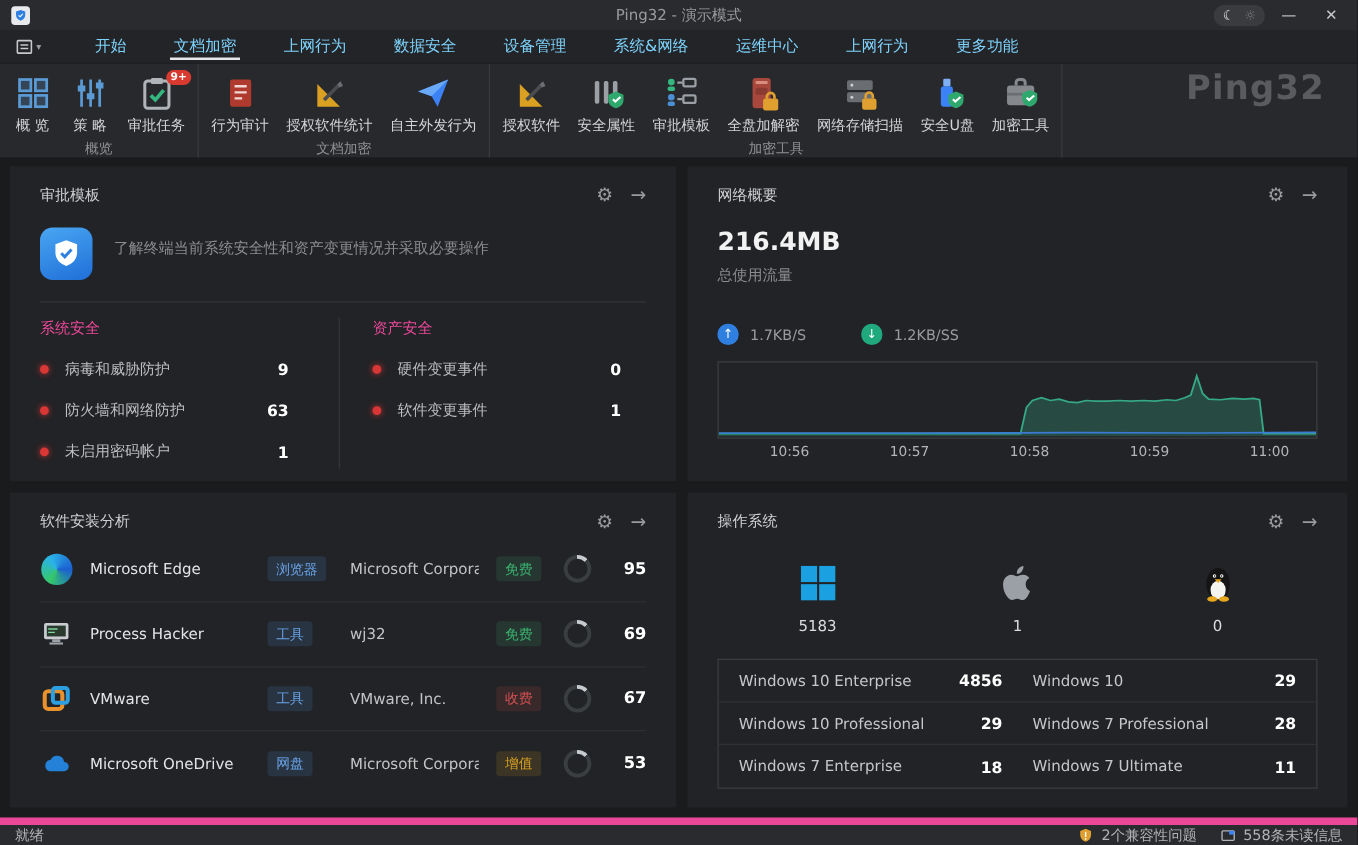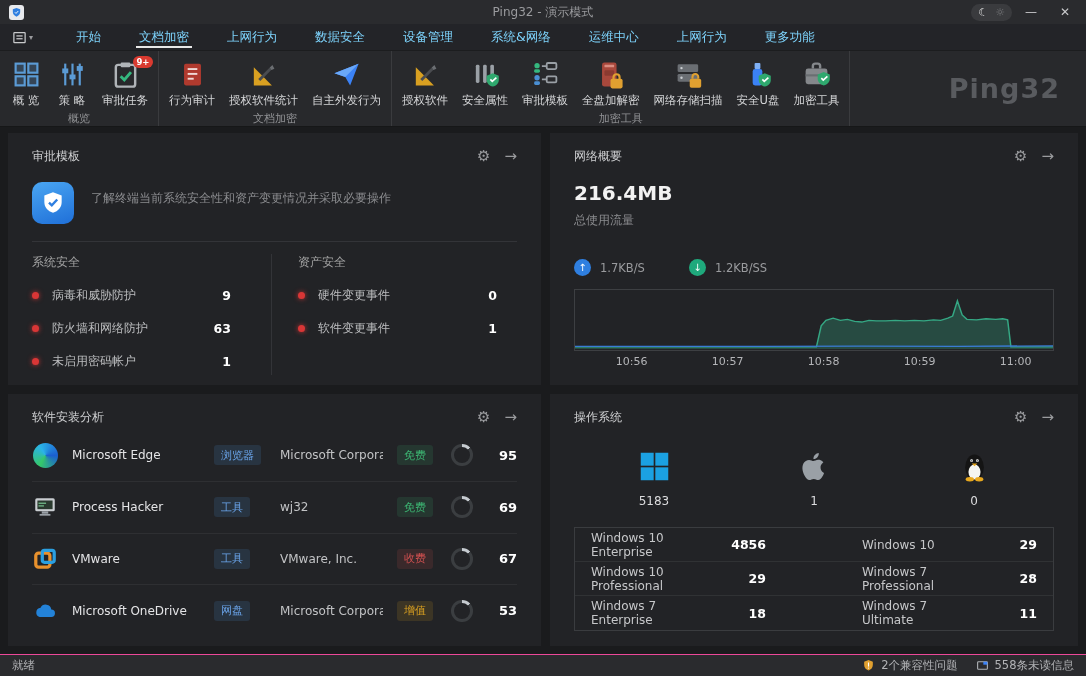--- a/index.html
+++ b/index.html
@@ -28,39 +28,39 @@
   .menu-item.active::after { content:""; position:absolute; left:16px; right:16px; bottom:2px; height:2px; background:#e8e8e8; }
   
   .ribbon { height:76px; background:#28292c; display:flex; align-items:stretch; flex:0 0 auto; border-bottom:1px solid #161718; position:relative; }
   .ribbon-group { display:flex; flex-direction:column; border-right:1px solid #3a3b3e; padding:0 3px; }
   .ribbon-buttons { display:flex; flex:1; align-items:flex-start; padding-top:7px; }
   .rbtn { display:flex; flex-direction:column; align-items:center; padding:2px 7px; cursor:pointer; position:relative; min-width:46px; }
   .rbtn svg.ricon { width:29px; height:29px; }
   .rbtn-label { margin-top:4px; font-size:11.5px; color:#d4d5d7; white-space:nowrap; }
   .rbtn-badge { position:absolute; top:-2px; right:2px; background:#d93a30; color:#fff; font-size:8.5px; border-radius:8px; padding:1px 3.5px; font-weight:bold; }
   .ribbon-grouplabel { text-align:center; font-size:11px; color:#909194; padding:1px 0 4px; }
-  .ribbon-watermark { position:absolute; right:26px; top:22px; font-size:27px; font-weight:bold; color:#595b5f; letter-spacing:1px; }
+  .ribbon-watermark { position:absolute; right:26px; top:4px; font-size:27px; font-weight:bold; color:#595b5f; letter-spacing:1px; }
   
   .content { flex:1; display:grid; grid-template-columns:533px 1fr; grid-template-rows:1fr 1fr; gap:9px; padding:6px 8px 8px 8px; background:#1a1b1d; min-height:0; }
   .panel { background:#222326; padding:14px 24px 10px; overflow:hidden; display:flex; flex-direction:column; }
   .panel-header { display:flex; align-items:center; }
   .panel-title { font-size:12px; color:#cfd0d2; }
   .panel-actions { margin-left:auto; display:flex; align-items:center; gap:14px; color:#9a9b9e; font-size:15px; }
   .panel-actions span { cursor:pointer; }
   
   .hero { display:flex; align-items:flex-start; gap:17px; margin-top:17px; }
   .hero-icon { width:42px; height:42px; border-radius:10px; background:linear-gradient(160deg,#4aa6f2,#1f6fd8); display:flex; align-items:center; justify-content:center; flex:0 0 auto; }
   .hero-icon svg { width:26px; height:26px; }
   .hero-title { font-size:16px; font-weight:bold; color:#f2f2f2; }
   .hero-desc { font-size:12px; color:#8b8c8f; margin-top:8px; }
   .sec-divider { height:1px; background:#333438; margin:17px 0 0; }
   .sec-cols { display:flex; flex:1; margin-top:12px; }
   .sec-col { flex:1; padding-right:26px; }
   .sec-col + .sec-col { border-left:1px solid #333438; padding-left:26px; padding-right:6px; }
-  .sec-col-title { font-size:12px; color:#a3a3a3; margin-bottom:4px; }
+  .sec-col-title { font-size:12px; color:#ec4899; margin-bottom:4px; }
   .sec-item { display:flex; align-items:center; margin-top:16px; padding-right:14px; }
   .dot { width:7px; height:7px; border-radius:50%; background:#d93636; box-shadow:0 0 5px rgba(217,54,54,.9); flex:0 0 auto; }
   .sec-item-label { margin-left:13px; color:#bcbdbf; font-size:12px; }
   .sec-item-value { margin-left:auto; font-weight:bold; color:#fff; font-size:12.5px; }
   
   .net-total { margin-top:16px; font-size:20px; font-weight:bold; color:#f2f2f2; }
   .net-total-label { margin-top:7px; font-size:12px; color:#8b8c8f; }
   .net-speeds { display:flex; align-items:center; gap:44px; margin-top:30px; }
   .speed { display:flex; align-items:center; gap:9px; color:#9a9b9e; font-size:11.5px; }
   .speed-circle { width:17px; height:17px; border-radius:50%; color:#fff; font-size:10px; display:flex; align-items:center; justify-content:center; }
@@ -85,26 +85,26 @@
   .sw-vendor { color:#c2c3c5; font-size:12px; white-space:nowrap; overflow:hidden; }
   .ring { width:22px; height:22px; border-radius:50%; background:conic-gradient(#c6cbd0 0 13%, #3b3e41 13% 100%); position:relative; }
   .ring::after { content:""; position:absolute; inset:3px; border-radius:50%; background:#222326; }
   .sw-score { font-weight:bold; color:#fff; font-size:13px; text-align:right; }
   
   .os-summary { display:flex; margin-top:24px; }
   .os-sum-item { flex:1; display:flex; flex-direction:column; align-items:center; }
   .os-sum-item svg { width:33px; height:33px; }
   .os-count { margin-top:11px; color:#dcdcde; font-size:12px; }
   .os-table { margin-top:19px; border:1px solid #3a3c3f; }
-  .os-trow { display:grid; grid-template-columns:1fr 52px 24px 1fr 52px; align-items:center; padding:0 16px; height:34px; border-bottom:1px solid #303234;gap:36px; }
+  .os-trow { display:grid; grid-template-columns:1fr 52px 24px 1fr 52px; align-items:center; padding:0 16px; height:34px; border-bottom:1px solid #303234; }
   .os-trow:last-child { border-bottom:none; }
   .os-tlabel { color:#c6c7c9; font-size:12px; }
   .os-tvalue { color:#fff; font-weight:bold; font-size:12.5px; text-align:right; }
   
-  .statusbar { height:22px; background:#2a2b2e; display:flex; align-items:center; padding:0 12px; flex:0 0 auto; color:#b2b3b6; font-size:11.5px; border-top:1px solid #ec4899; }
+  .statusbar { height:22px; background:#2a2b2e; display:flex; align-items:center; padding:0 12px; flex:0 0 auto; color:#b2b3b6; font-size:11.5px; border-top:6px solid #ec4899; }
   .status-right { margin-left:auto; display:flex; align-items:center; gap:18px; }
   .status-chip { display:flex; align-items:center; gap:6px; cursor:pointer; }
   .status-chip svg { width:13px; height:13px; }
 </style>
 </head>
 <body>
 
 <div class="titlebar">
   <div class="app-logo">
     <svg viewBox="0 0 24 24">

